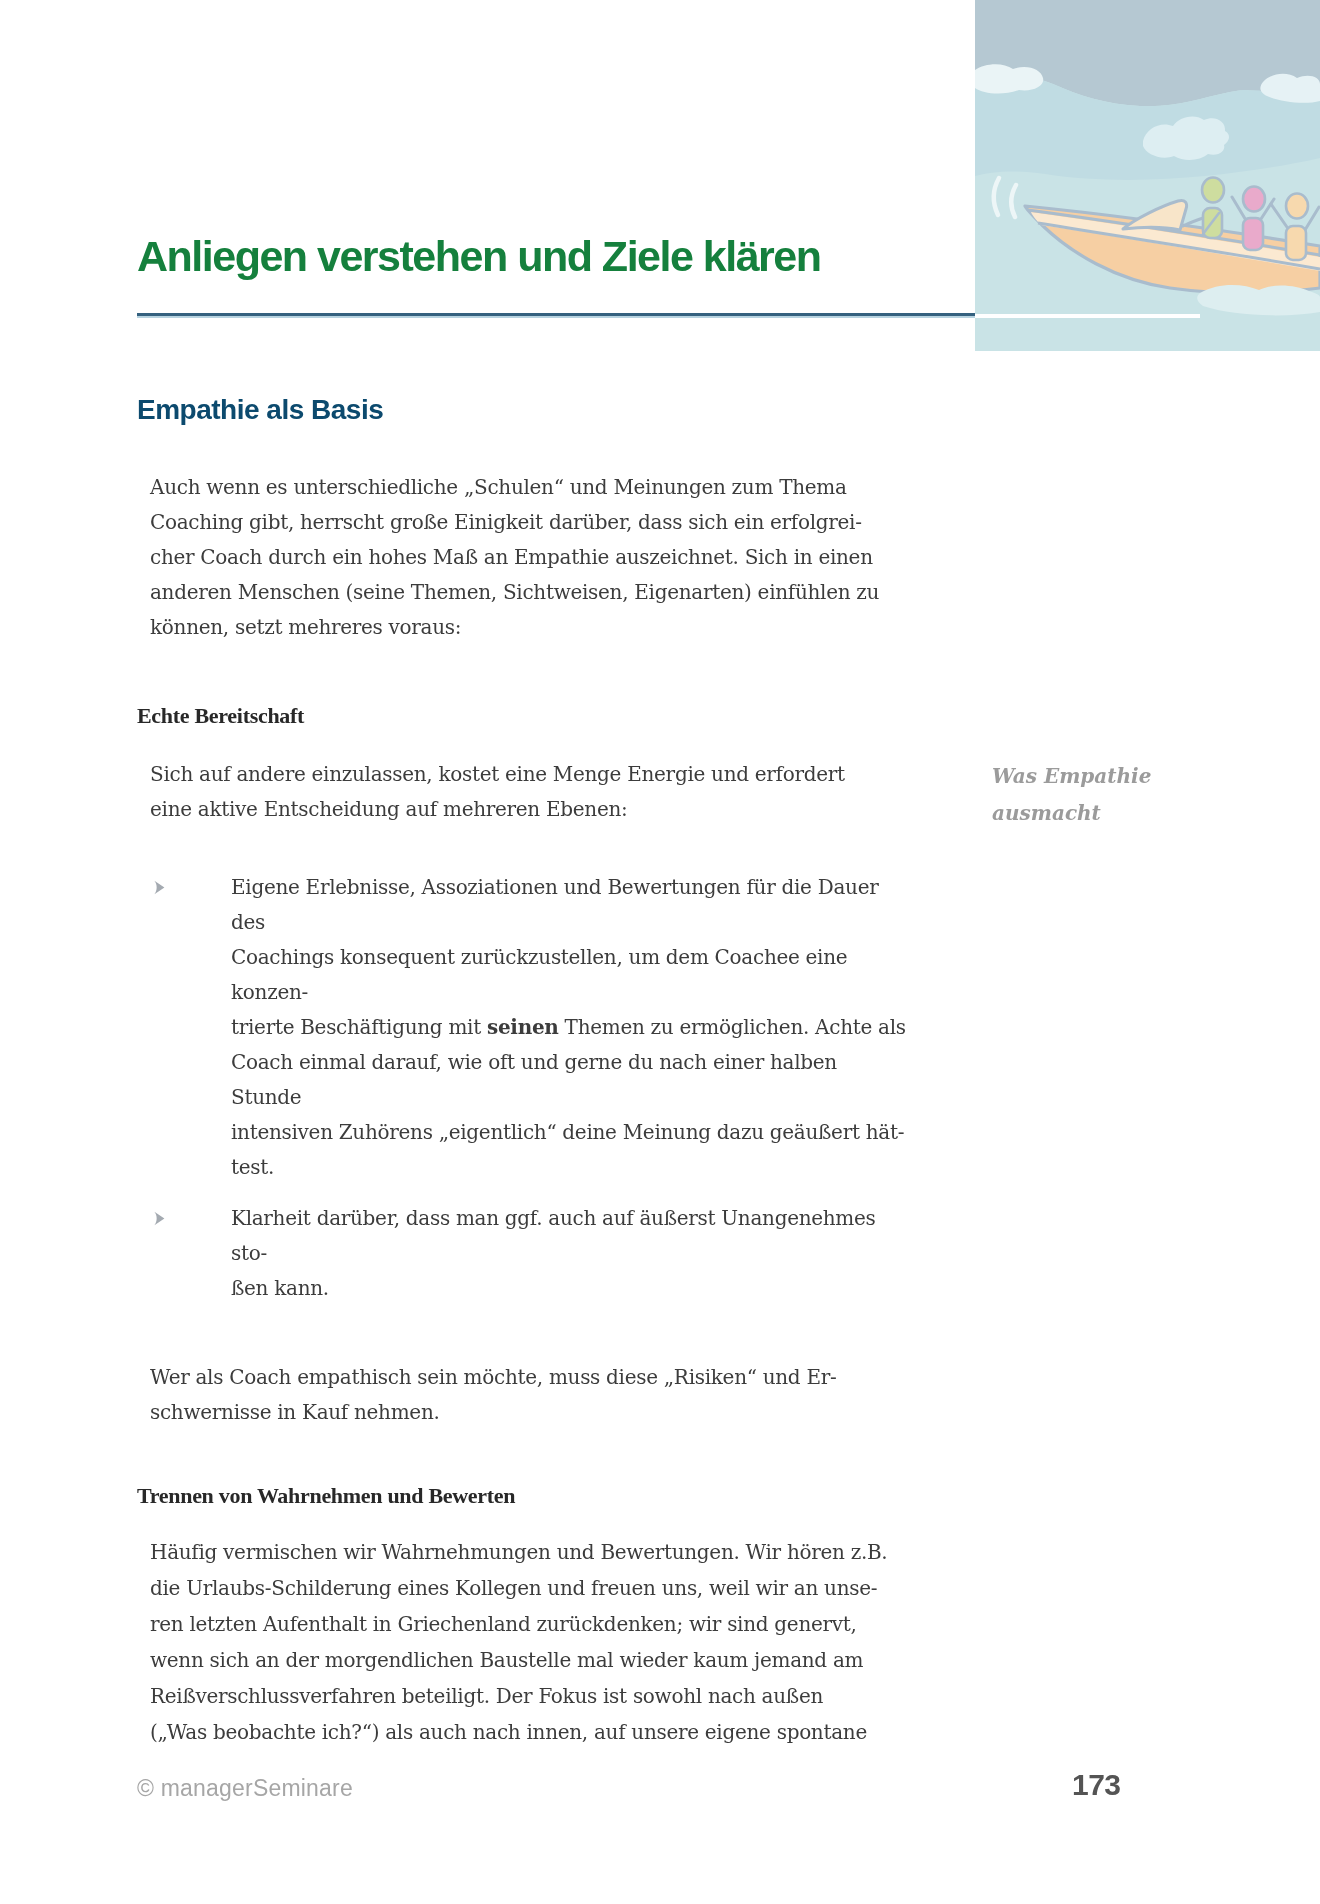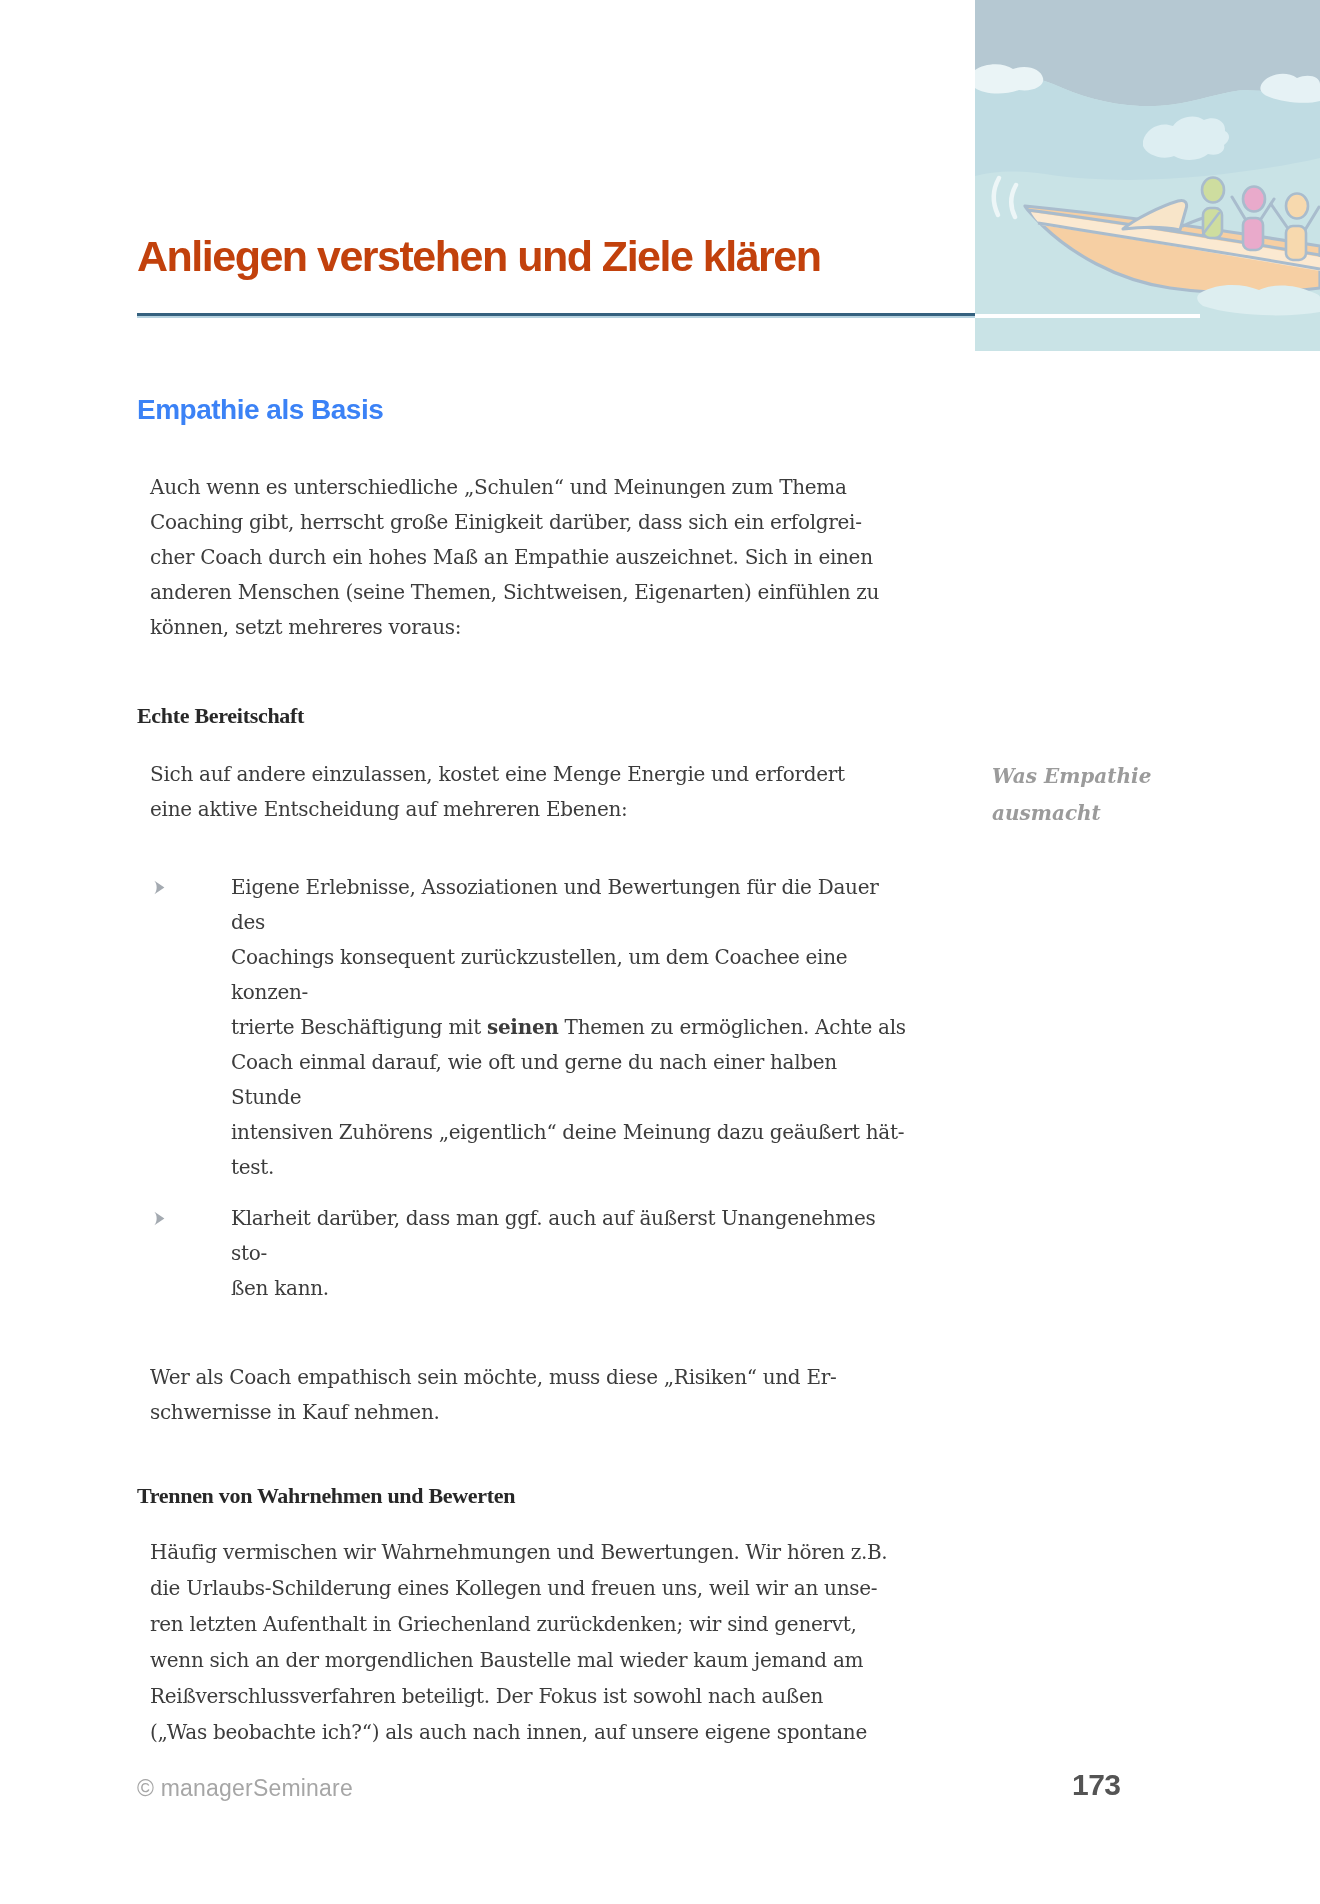--- a/index.html
+++ b/index.html
@@ -3,29 +3,29 @@
 <meta charset="utf-8">
 <title>Anliegen verstehen und Ziele klären</title>
 <style>
   html,body{margin:0;padding:0;background:#ffffff;}
   .page{position:relative;width:1320px;height:1904px;background:#ffffff;overflow:hidden;
         font-family:"DejaVu Serif", serif;color:#3C3C3C;}
 
   
   .chapter-title{position:absolute;left:137px;top:232px;margin:0;
     font-family:"Liberation Sans", sans-serif;font-weight:700;font-size:43px;
-    letter-spacing:-1.5px;color:#c2410c;line-height:48px;white-space:nowrap;}
+    letter-spacing:-1.5px;color:#15803d;line-height:48px;white-space:nowrap;}
   .title-rule{position:absolute;left:137px;top:313px;width:838px;height:5px;
     background:linear-gradient(to bottom,#35617F 0,#35617F 3px,#B7D3E0 3px,#B7D3E0 5px);}
   .illustration{position:absolute;left:975px;top:0;width:345px;height:351px;}
   .illustration svg{display:block;}
 
   
   .h2{position:absolute;left:137px;margin:0;font-family:"Liberation Sans", sans-serif;
-      font-weight:700;font-size:28px;line-height:32px;letter-spacing:-0.5px;color:#3b82f6;}
+      font-weight:700;font-size:28px;line-height:32px;letter-spacing:-0.5px;color:#0c4a6e;}
   .h3{position:absolute;left:137px;margin:0;font-family:Liberation Serif, serif;
       font-weight:700;font-size:22px;line-height:26px;letter-spacing:-0.3px;color:#282828;}
 
   
   .para{position:absolute;left:137px;width:780px;margin:13px;
         font-size:20px;line-height:35px;letter-spacing:-0.3px;white-space:pre-line;}
   .margin-note{position:absolute;left:980px;top:746px;width:230px;margin:12px;
         font-style:italic;font-weight:600;font-size:20px;line-height:37px;
         color:#9B9B9B;white-space:pre-line;}
 

